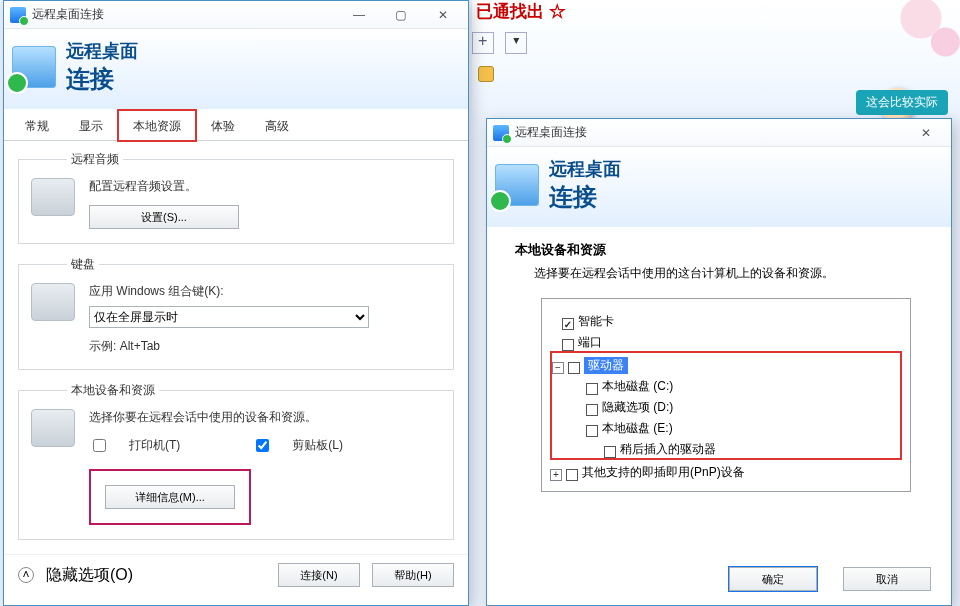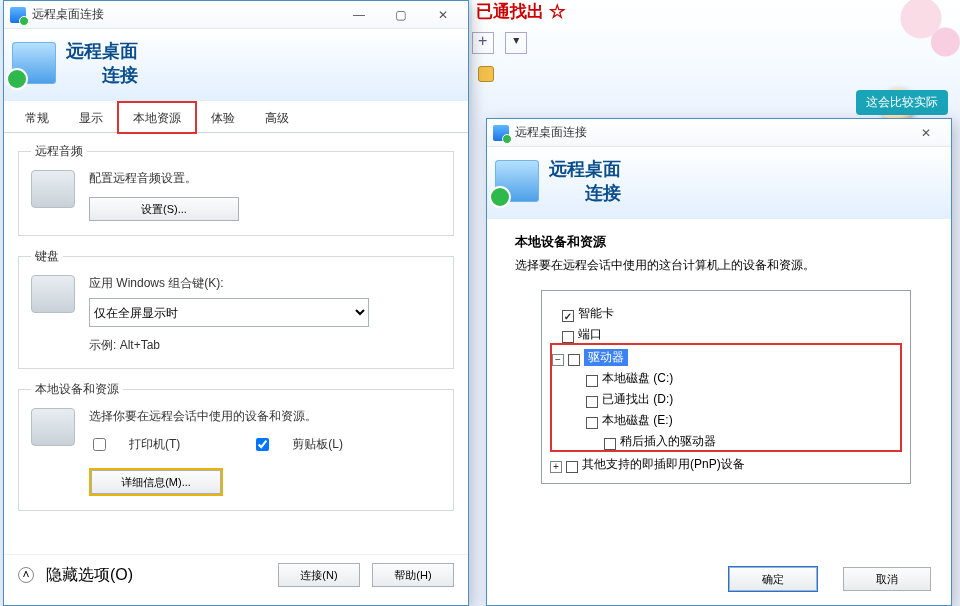--- a/index.html
+++ b/index.html
@@ -32,43 +32,43 @@
 
   
   #win-left { left:3px; top:0; width:466px; height:606px; }
   .banner { display:flex; align-items:center; padding:10px 8px 14px;
     background:linear-gradient(#ffffff,#eaf4ff 70%,#e2effd); }
   .banner .bigicon { width:44px; height:42px; margin-right:10px;
     background:linear-gradient(#b8e2ff,#4a9ee8); border-radius:4px; position:relative; box-shadow:inset 0 0 0 1px #6fb5ec; }
   .banner .bigicon::after { content:""; position:absolute; left:-6px; bottom:-6px; width:18px; height:18px;
     background:#2fb84c; border:2px solid #fff; border-radius:50%; }
   .banner .bh1 { font-size:18px; font-weight:700; color:#0a4d8c; }
-  .banner .bh2 { font-size:18px; font-weight:800; color:#0a4d8c;text-align:right; }
+  .banner .bh2 { font-size:24px; font-weight:800; color:#0a4d8c; }
   .tabs { display:flex; padding:0 6px; border-bottom:1px solid #d0d5da; background:#fff; font-size:12px; }
   .tabs .tab { padding:7px 14px 6px; border:1px solid transparent; border-bottom:none; color:#333; position:relative; top:1px; }
   .tabs .tab.active { border-color:#b8bdc2; background:#fff; }
   .tabs .tab.hl { outline:2px solid #d33; outline-offset:-1px; }
   .body { padding:4px 14px 10px; font-size:12px; color:#333; }
   fieldset { border:1px solid #d6dadd; margin:6px 0 12px; padding:10px 12px 14px; }
-  legend { padding:0 4px; }
+  legend { padding:0 4px;margin-left:36px; }
   .row { display:flex; align-items:flex-start; gap:14px; }
   .glyph { width:44px; height:38px; background:linear-gradient(#e8edf2,#c9d1d8); border:1px solid #b6bec6; border-radius:4px; flex:none; }
   .wbtn { display:inline-flex; align-items:center; justify-content:center; min-width:150px; height:24px;
     background:linear-gradient(#fcfcfc,#e9ecef); border:1px solid #a9b0b7; font-size:11px; padding:0 16px; }
-  select.combo { width:280px; height:29px; font-size:12px; border:1px solid #abb2b8; background:#fff; }
+  select.combo { width:280px; height:22px; font-size:12px; border:1px solid #abb2b8; background:#fff; }
   .chkline { display:flex; gap:72px; margin:10px 0 14px 0; }
   .chkline label { display:flex; align-items:center; gap:20px; }
-  .redbox { border:2px solid #eab308; padding:0; display:inline-block; }
+  .redbox { border:2px solid #be185d; padding:14px; display:inline-block; }
   .footer { position:absolute; left:0; right:0; bottom:0; padding:8px 14px 18px; display:flex; align-items:center; gap:12px; border-top:1px solid #eef1f4; }
   .disc { width:16px; height:16px; border:1px solid #888; border-radius:50%; display:inline-flex; align-items:center; justify-content:center; font-size:12px; }
 
   
   #win-right { left:486px; top:118px; width:466px; height:488px; }
   .section-hd { font-size:13px; font-weight:700; padding:0 28px; }
-  .section-tx { font-size:12px; padding:6px 28px 16px; }
+  .section-tx { font-size:12px; padding:6px 28px 16px;margin-left:19px; }
   .treebox { margin:0 40px 22px 54px; border:1px solid #9aa0a6; padding:10px 8px 10px 8px; font-size:12px; }
   .tree { list-style:none; margin:0; padding:0; }
   .tree li { padding:0; margin:0; }
   .node { display:flex; align-items:flex-end; height:21px; }
   .exp { width:12px; height:12px; border:1px solid #7c858d; margin-right:4px; display:flex; align-items:center; justify-content:center; font-size:10px; line-height:1; color:#333; background:#fff; }
   .sp12 { display:inline-block; width:12px; }
   .cbx { width:12px; height:12px; border:1px solid #555; margin-right:4px; display:inline-flex; align-items:center; justify-content:center; font-size:10px; background:#fff; }
   .cbx.checked::before { content:"✓"; color:#222; font-weight:700; }
   .selchip { background:#3b82f6; color:#fff; padding:0 4px; }
   .redframe { border:2px solid #d33; padding:0 2px 2px 0; margin:-2px -2px 4px -2px; }
@@ -213,21 +213,21 @@
           <span class="exp">−</span>
           <span class="cbx"></span>
           <span class="selchip">驱动器</span>
         </div>
         <div class="node" style="padding-left:34px">
           <span class="cbx"></span>
           <span>本地磁盘 (C:)</span>
           </div>
         <div class="node" style="padding-left:34px">
           <span class="cbx"></span>
-          <span>已通找出 (D:)</span>
+          <span>隐藏选项 (D:)</span>
           </div>
         <div class="node" style="padding-left:34px">
           <span class="cbx"></span>
           <span>本地磁盘 (E:)</span>
           </div>
         <div class="node" style="padding-left:52px">
           <span class="cbx"></span>
           <span>稍后插入的驱动器</span>
           </div>
       </li>

